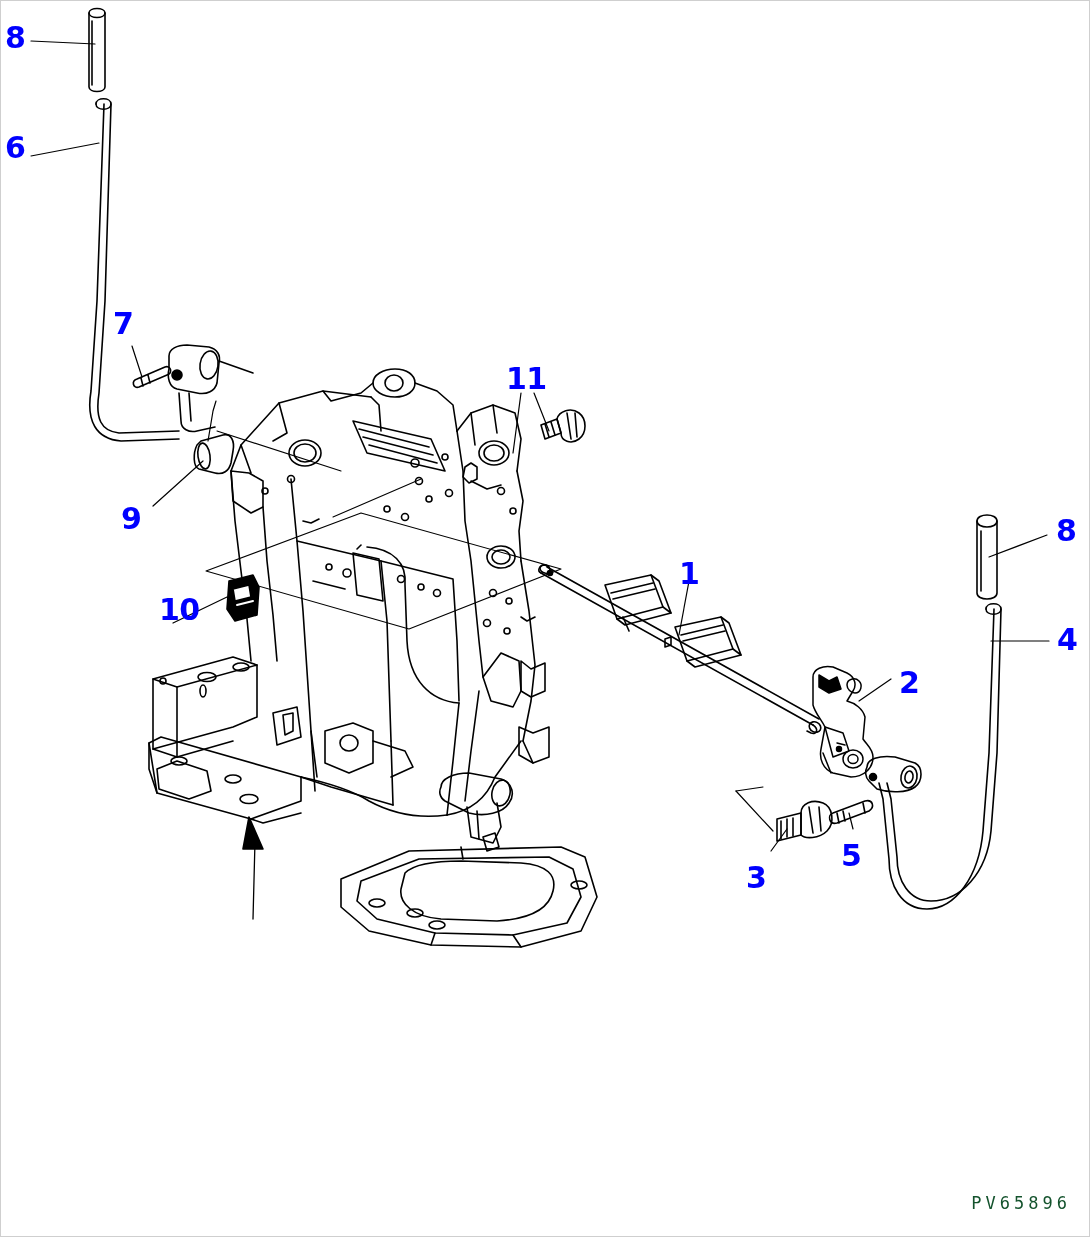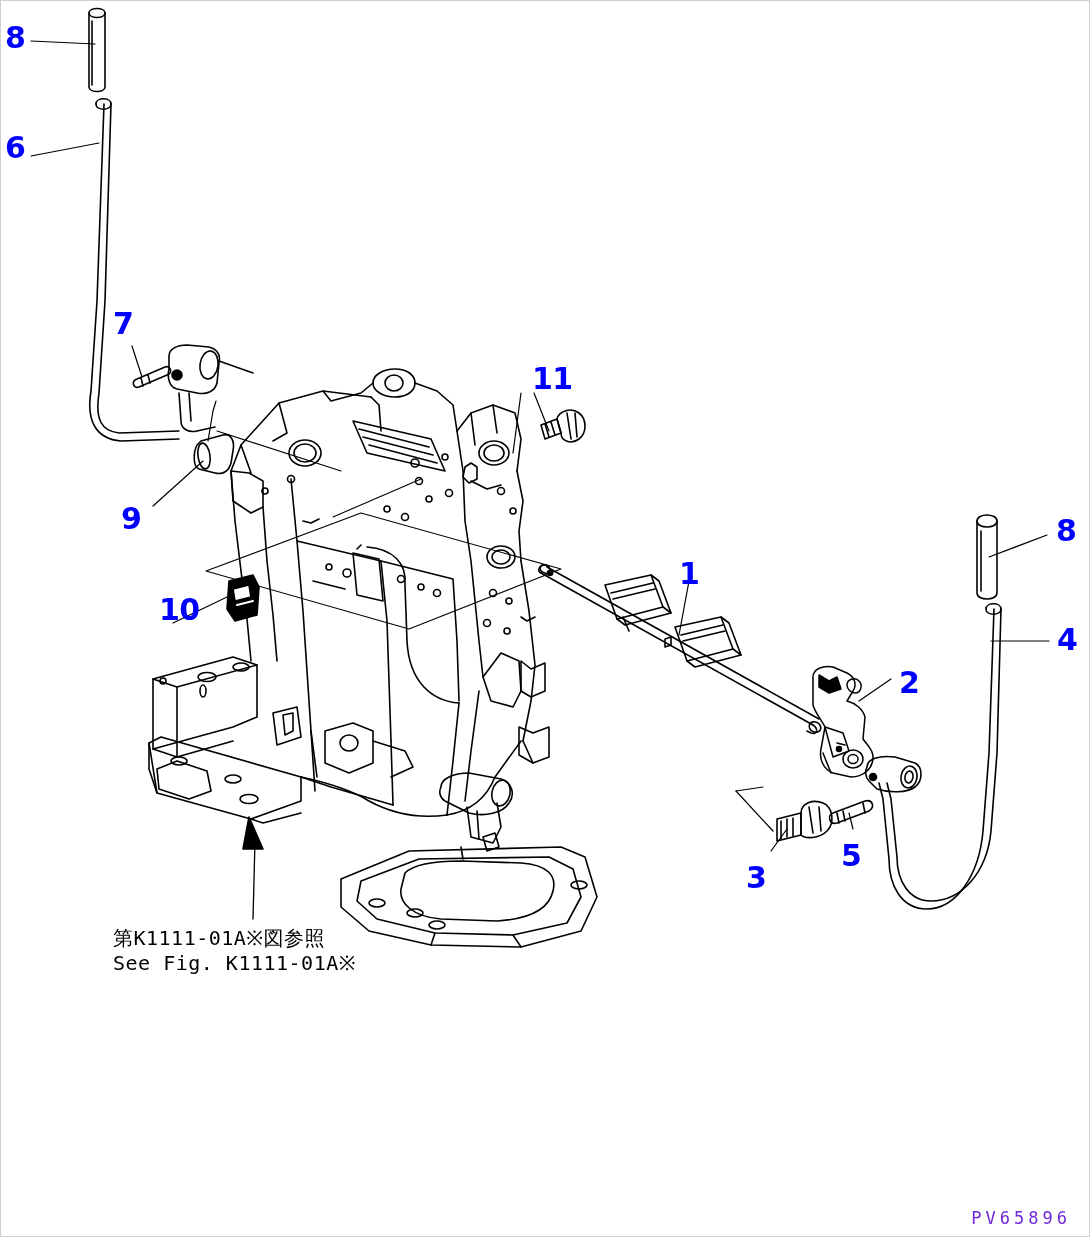--- a/index.html
+++ b/index.html
@@ -42,22 +42,22 @@
     color: #000000;
     font-family: "DejaVu Sans Mono", "Liberation Mono", monospace;
     font-size: 20px;
     line-height: 25px;
     white-space: pre;
     letter-spacing: 0.5px;
   }
   .drawing-no {
     position: absolute;
     right: 18px;
-    bottom: 8px;
-    color: #6d28d9;
+    bottom: 23px;
+    color: #14532d;
     font-family: "DejaVu Sans Mono", "Liberation Mono", monospace;
     font-size: 17px;
     letter-spacing: 4px;
   }
 </style>
 </head>
 <body>
 
 <div id="page">
 
@@ -363,26 +363,24 @@
       <path d="M30,155 L98,142" stroke-width="1.2"></path>
 
     </g>
   </svg>
 
   <div class="callout" style="left:4px;  top:22px;">8</div>
   <div class="callout" style="left:4px;  top:132px;">6</div>
   <div class="callout" style="left:112px;top:308px;">7</div>
   <div class="callout" style="left:120px;top:503px;">9</div>
   <div class="callout" style="left:158px;top:594px;">10</div>
-  <div class="callout" style="left:531px;top:363px;text-align:center;">11</div>
+  <div class="callout" style="left:505px;top:363px;text-align:center;">11</div>
   <div class="callout" style="left:678px;top:558px;">1</div>
   <div class="callout" style="left:1055px;top:515px;">8</div>
   <div class="callout" style="left:898px;top:667px;">2</div>
   <div class="callout" style="left:1056px;top:624px;">4</div>
   <div class="callout" style="left:745px;top:862px;">3</div>
   <div class="callout" style="left:840px;top:840px;">5</div>
 
-  <div class="refnote">第K1111-01A※図参照
-See Fig. K1111-01A※</div>
 
   <div class="drawing-no">PV65896</div>
 
 </div>
 
 </body></html>

